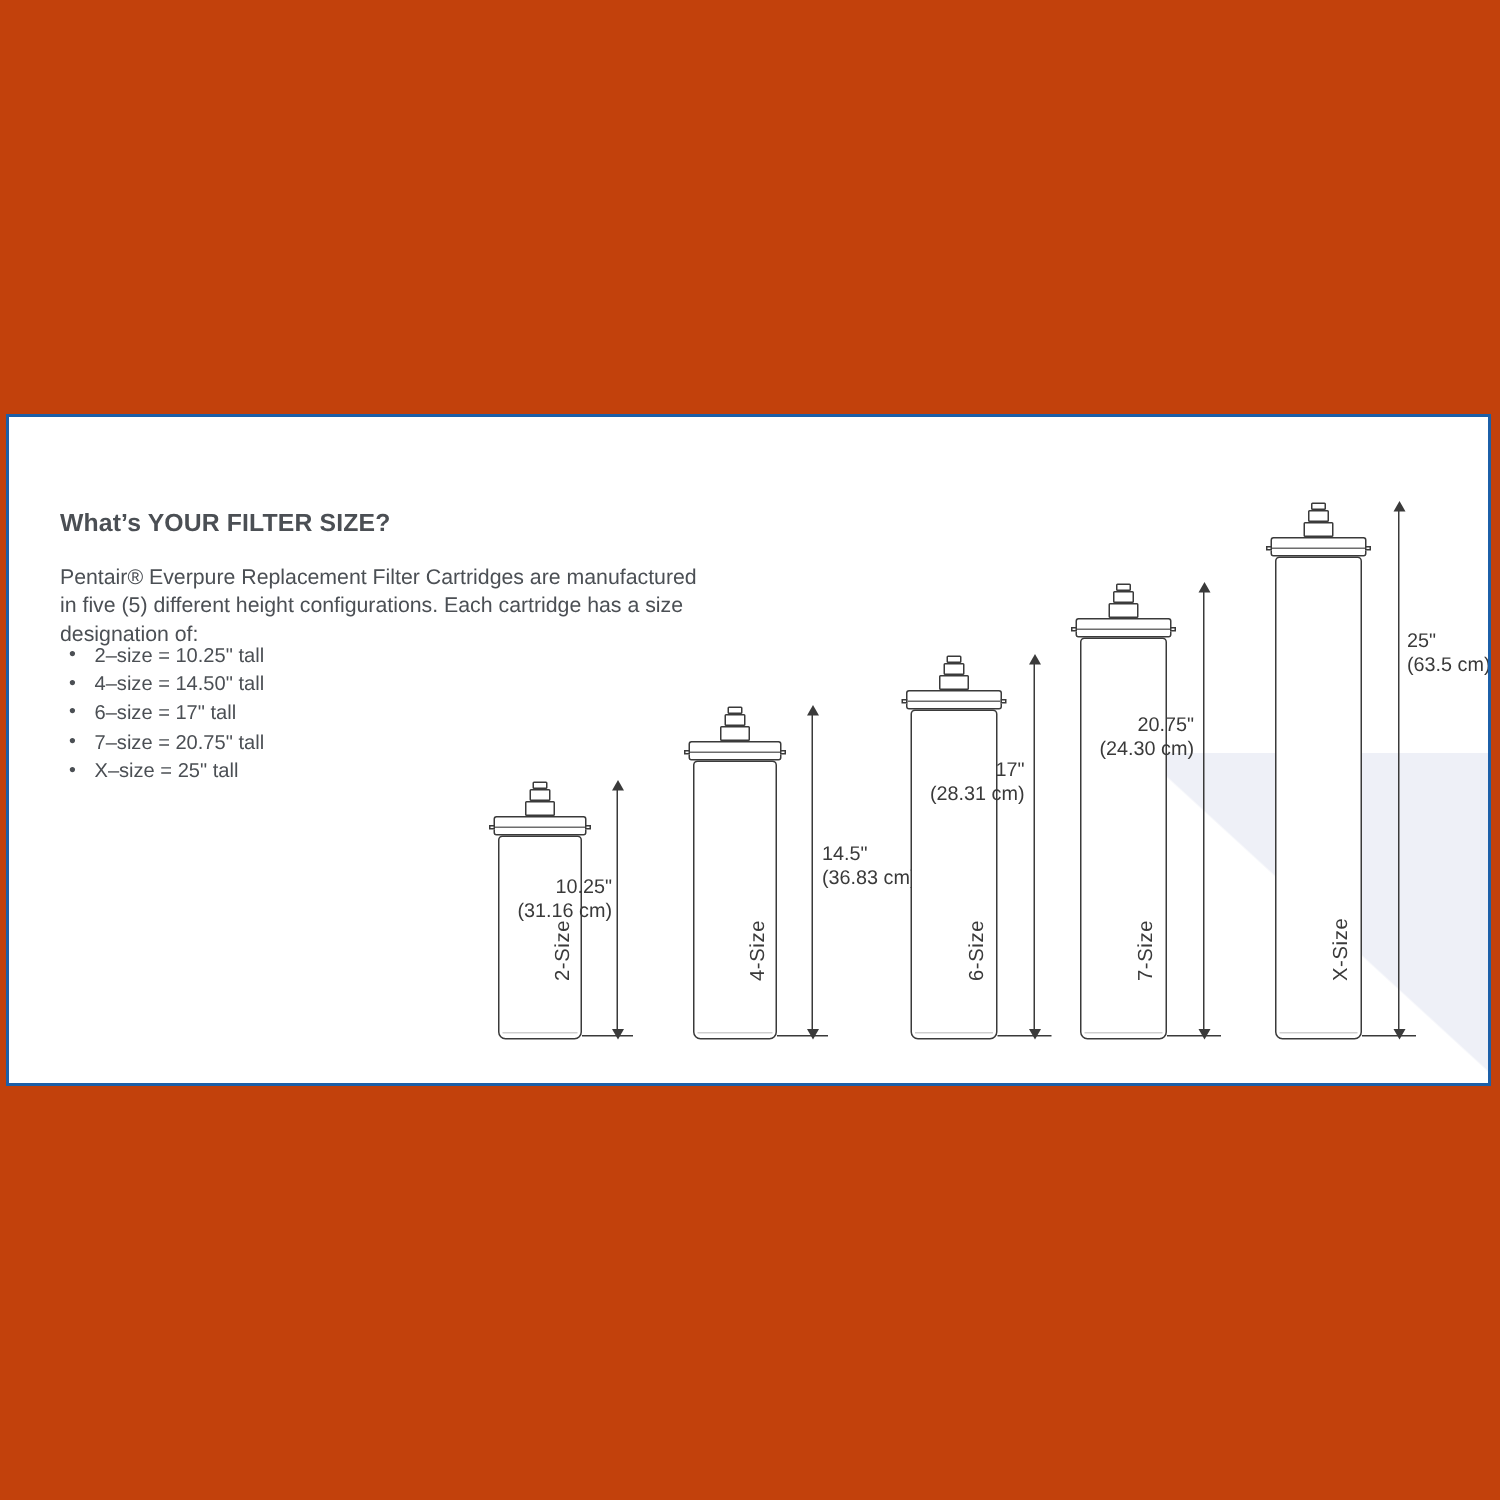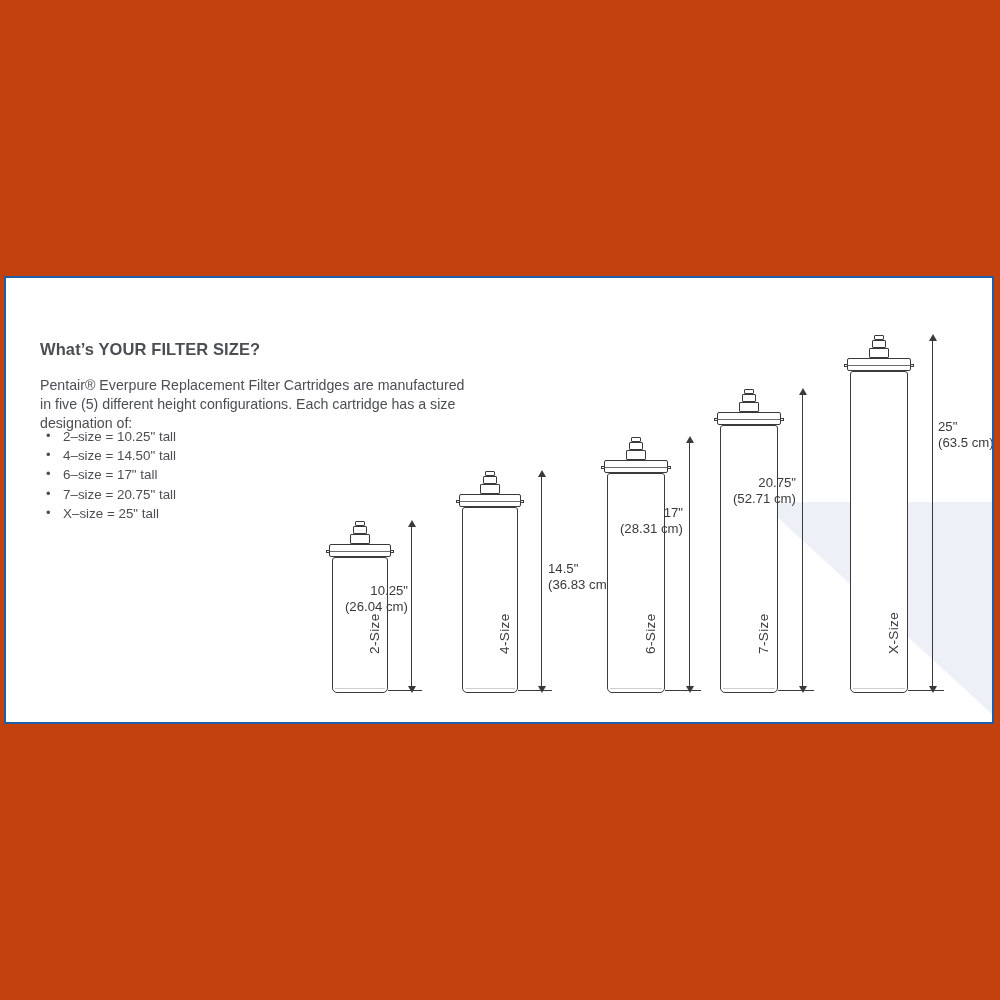--- a/index.html
+++ b/index.html
@@ -227,21 +227,21 @@
         <div class="cart-neck-top" style="left:27px; bottom:159px; width:14px; height:8px;"></div>
         <div class="cart-cap" style="left:29px; bottom:167px; width:10px; height:5px;"></div>
         <div class="cart-label" style="left:41px; bottom:24px;">2-Size</div>
 
         <div class="dim-line" style="left:85px; bottom:4px; height:164px;"></div>
         <div class="dim-arrow up" style="left:81.5px; bottom:166px;"></div>
         <div class="dim-arrow down" style="left:81.5px; bottom:0px;"></div>
         <div class="dim-tick" style="left:62px; bottom:2px; width:34px;"></div>
         <div class="dim-text" style="left:-10px; bottom:78px; width:92px; text-align:right;">
           <div>10.25"</div>
-          <div>(26.04 cm)</div>
+          <div>(31.16 cm)</div>
         </div>
       </div>
 
       <div class="filter" style="left:450px; bottom:29px; width:120px; height:230px;">
         <div class="cart-body" style="left:6px; width:56px; height:186px;"></div>
         <div class="cart-collar" style="left:3px; bottom:186px; width:62px; height:13px;"></div>
         <div class="nub" style="left:0px; bottom:190px;"></div>
         <div class="nub" style="left:64px; bottom:190px;"></div>
         <div class="cart-neck" style="left:24px; bottom:199px; width:20px; height:10px;"></div>
         <div class="cart-neck-top" style="left:27px; bottom:209px; width:14px; height:8px;"></div>
@@ -287,21 +287,21 @@
         <div class="cart-neck-top" style="left:36px; bottom:291px; width:14px; height:8px;"></div>
         <div class="cart-cap" style="left:38px; bottom:299px; width:10px; height:5px;"></div>
         <div class="cart-label" style="left:50px; bottom:24px;">7-Size</div>
 
         <div class="dim-line" style="left:96px; bottom:4px; height:296px;"></div>
         <div class="dim-arrow up" style="left:92.5px; bottom:298px;"></div>
         <div class="dim-arrow down" style="left:92.5px; bottom:0px;"></div>
         <div class="dim-tick" style="left:72px; bottom:2px; width:36px;"></div>
         <div class="dim-text" style="left:-16px; bottom:186px; width:106px; text-align:right;">
           <div>20.75"</div>
-          <div>(52.71 cm)</div>
+          <div>(24.30 cm)</div>
         </div>
       </div>
 
       <div class="filter" style="left:830px; bottom:29px; width:150px; height:390px;">
         <div class="cart-body" style="left:14px; width:58px; height:322px;"></div>
         <div class="cart-collar" style="left:11px; bottom:322px; width:64px; height:13px;"></div>
         <div class="nub" style="left:8px; bottom:326px;"></div>
         <div class="nub" style="left:74px; bottom:326px;"></div>
         <div class="cart-neck" style="left:33px; bottom:335px; width:20px; height:10px;"></div>
         <div class="cart-neck-top" style="left:36px; bottom:345px; width:14px; height:8px;"></div>

